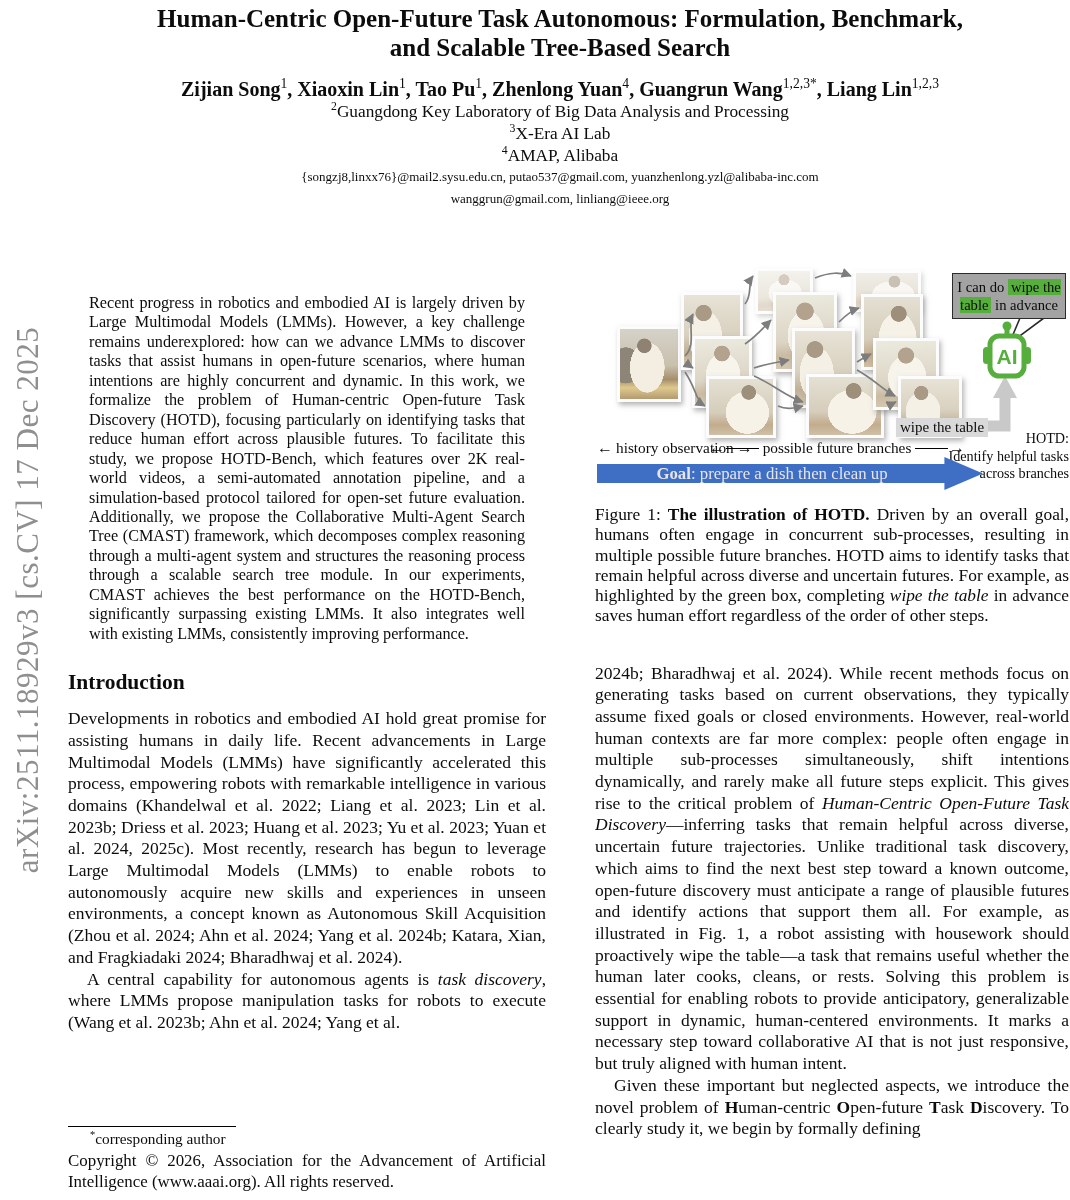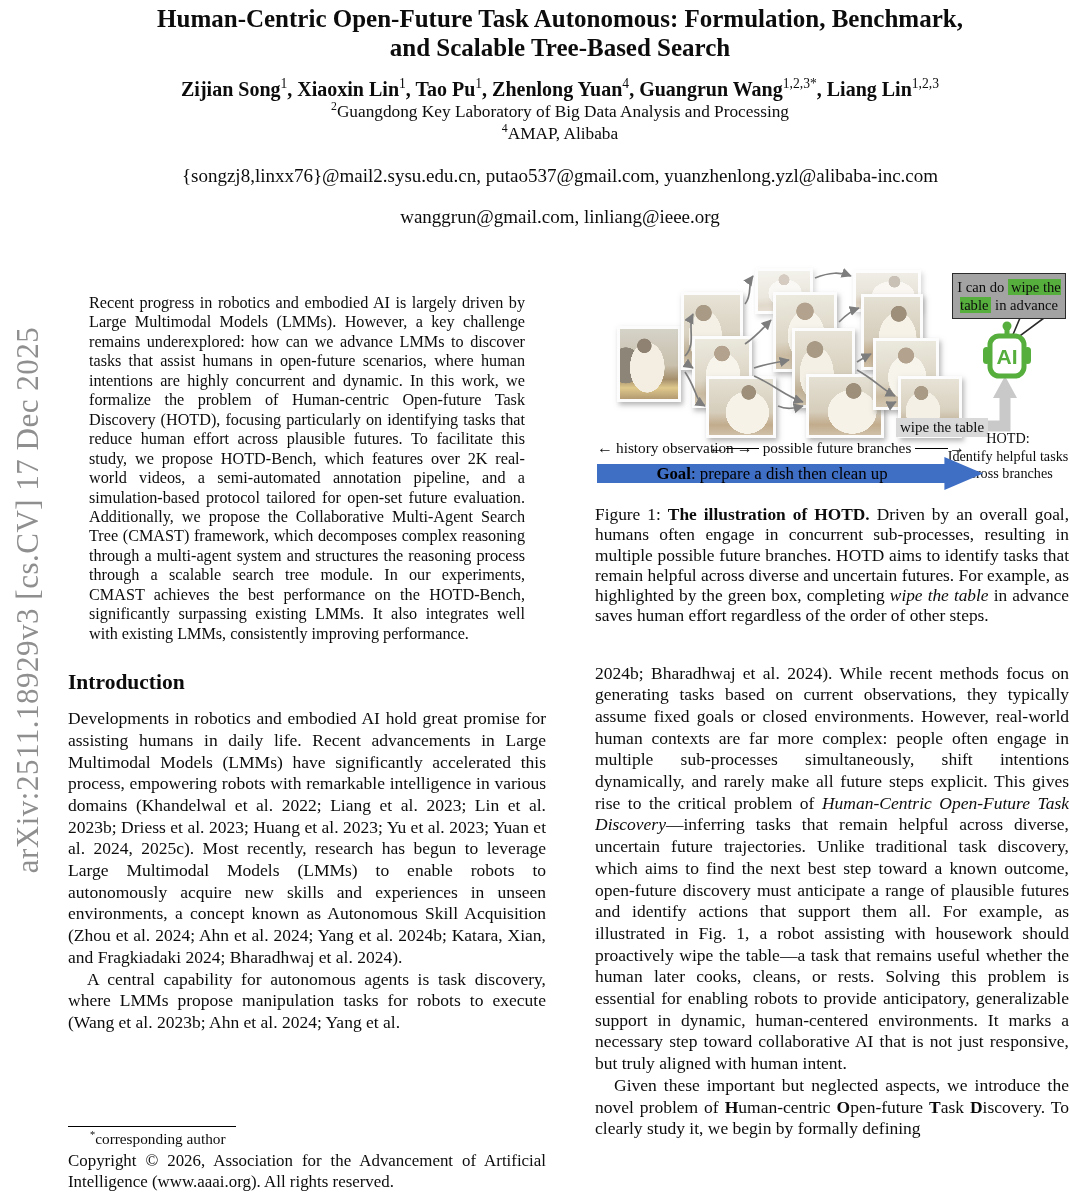--- a/index.html
+++ b/index.html
@@ -17,21 +17,21 @@
              align-items:center;justify-content:center;}
   .watermark span{transform:rotate(-90deg);white-space:nowrap;font-size:31px;
                   color:var(--watermark-gray);letter-spacing:.5px;}
 
   
   .header{position:absolute;left:60px;right:10px;top:4px;text-align:center;}
   .title{font-size:25px;font-weight:bold;line-height:29px;}
   .authors{margin-top:15px;font-size:20px;line-height:24px;}
   .affil{font-size:17.3px;line-height:21.8px;}
   .affil:first-of-type{margin-top:7px;}
-  .emails{font-size:19px;line-height:21.8px;margin-top:20px;}
+  .emails{font-size:13px;line-height:21.8px;}
 
   
   .col{position:absolute;top:278px;width:478px;}
   .col-left{left:68px;height:845px;overflow:hidden;}
   .col-right{left:595px;top:264px;width:474px;height:936px;overflow:hidden;}
   .abs-head{font-size:18.5px;font-weight:bold;text-align:center;margin:0 0 17px 0;}
   .abs-text{margin:16px 21px;font-size:16.2px;line-height:19.45px;text-align:justify;}
   .sec-head{font-size:21.5px;font-weight:bold;margin:26px 0 13px 0;}
   .bp{font-size:17.5px;line-height:21.7px;text-align:justify;margin:0;}
   .indent{text-indent:19px;}
@@ -64,61 +64,62 @@
     radial-gradient(ellipse 26% 26% at 10% 52%, #8d8578 0 98%, rgba(0,0,0,0) 100%),
     linear-gradient(180deg,#d5d2c8 0%,#c9c0ad 52%,#a58f6c 72%,#e0c98c 84%,#b49a72 100%);}
   .dim{opacity:.55;}
   .conn{position:absolute;left:0;top:0;pointer-events:none;}
   .bubble{position:absolute;left:357px;top:9px;width:114px;box-sizing:border-box;
           border:1.6px solid #2b2b2b;background:#a3a3a3;text-align:center;
           font-size:14.6px;line-height:18px;padding:4px 2px;}
   .robot{position:absolute;left:388px;top:57px;width:48px;height:63px;}
   .wipe-label{position:absolute;left:301px;top:154px;background:var(--label-gray);
               font-size:15px;line-height:19px;padding:0 4px;}
-  .hotd-label{position:absolute;left:352px;top:166px;width:122px;text-align:center;
+  .hotd-label{position:absolute;left:352px;top:166px;width:122px;text-align:right;
               font-size:14.2px;line-height:17.6px;}
   .axis-row{position:absolute;left:2px;top:175px;width:368px;display:flex;font-size:15.3px;}
   .axis{display:flex;align-items:center;white-space:nowrap;}
   .axis .txt{padding:0 3px;}
   .axis .ar{font-size:16px;}
   .axis .line{flex:1;height:0;border-top:1.6px solid #000;margin:0 1px;}
   .axis-hist{width:112px;}
   .axis-branch{flex:1;}
   .goal{position:absolute;left:2px;top:193px;width:386px;height:33px;background:var(--goal-blue);
         clip-path:polygon(0 21%,90% 21%,90% 0,100% 50%,90% 100%,90% 79%,0 79%);
-        color:#000000;display:flex;align-items:center;justify-content:center;
+        color:#e5e5e5;display:flex;align-items:center;justify-content:center;
         font-size:16.8px;padding-right:36px;box-sizing:border-box;}
 
   .caption{font-size:17.35px;line-height:20.25px;text-align:justify;margin:13px 0 0 0;}
   .rbody{margin-top:36px;}
 </style>
 </head>
 <body>
 
 <div class="watermark">
   <span>arXiv:2511.18929v3  [cs.CV]  17 Dec 2025</span>
 </div>
 
 <header class="header">
   <div class="title">
     <div>Human-Centric Open-Future Task Autonomous: Formulation, Benchmark,</div>
     <div>and Scalable Tree-Based Search</div>
   </div>
   <div class="authors"><span style="font-weight: bold;">Zijian Song</span><sup><span>1</span></sup><span style="font-weight: bold;">, </span><span style="font-weight: bold;">Xiaoxin Lin</span><sup><span>1</span></sup><span style="font-weight: bold;">, </span><span style="font-weight: bold;">Tao Pu</span><sup><span>1</span></sup><span style="font-weight: bold;">, </span><span style="font-weight: bold;">Zhenlong Yuan</span><sup><span>4</span></sup><span style="font-weight: bold;">, </span><span style="font-weight: bold;">Guangrun Wang</span><sup><span>1,2,3*</span></sup><span style="font-weight: bold;">, </span><span style="font-weight: bold;">Liang Lin</span><sup><span>1,2,3</span></sup></div>
   <div class="affil"><sup><span>2</span></sup><span>Guangdong Key Laboratory of Big Data Analysis and Processing</span></div>
+  <div class="affil"><sup><span>3</span></sup><span>X-Era AI Lab</span></div>
   <div class="affil"><sup><span>4</span></sup><span>AMAP, Alibaba</span></div>
   <div class="emails">{songzj8,linxx76}@mail2.sysu.edu.cn, putao537@gmail.com, yuanzhenlong.yzl@alibaba-inc.com</div>
   <div class="emails">wanggrun@gmail.com, linliang@ieee.org</div>
 </header>
 
 <section class="col col-left">
   <p class="abs-text">Recent progress in robotics and embodied AI is largely driven by Large Multimodal Models (LMMs). However, a key challenge remains underexplored: how can we advance LMMs to discover tasks that assist humans in open-future scenarios, where human intentions are highly concurrent and dynamic. In this work, we formalize the problem of Human-centric Open-future Task Discovery (HOTD), focusing particularly on identifying tasks that reduce human effort across plausible futures. To facilitate this study, we propose HOTD-Bench, which features over 2K real-world videos, a semi-automated annotation pipeline, and a simulation-based protocol tailored for open-set future evaluation. Additionally, we propose the Collaborative Multi-Agent Search Tree (CMAST) framework, which decomposes complex reasoning through a multi-agent system and structures the reasoning process through a scalable search tree module. In our experiments, CMAST achieves the best performance on the HOTD-Bench, significantly surpassing existing LMMs. It also integrates well with existing LMMs, consistently improving performance.</p>
   <h2 class="sec-head">Introduction</h2>
   <p class="bp">Developments in robotics and embodied AI hold great promise for assisting humans in daily life. Recent advancements in Large Multimodal Models (LMMs) have significantly accelerated this process, empowering robots with remarkable intelligence in various domains (Khandelwal et al. 2022; Liang et al. 2023; Lin et al. 2023b; Driess et al. 2023; Huang et al. 2023; Yu et al. 2023; Yuan et al. 2024, 2025c). Most recently, research has begun to leverage Large Multimodal Models (LMMs) to enable robots to autonomously acquire new skills and experiences in unseen environments, a concept known as Autonomous Skill Acquisition (Zhou et al. 2024; Ahn et al. 2024; Yang et al. 2024b; Katara, Xian, and Fragkiadaki 2024; Bharadhwaj et al. 2024).</p>
-  <p class="bp indent"><span>A central capability for autonomous agents is </span><span style="">task discovery</span><span>, where LMMs propose manipulation tasks for robots to execute (Wang et al. 2023b; Ahn et al. 2024; Yang et al.</span></p>
+  <p class="bp indent"><span>A central capability for autonomous agents is </span><span style="font-style: italic;">task discovery</span><span>, where LMMs propose manipulation tasks for robots to execute (Wang et al. 2023b; Ahn et al. 2024; Yang et al.</span></p>
 </section>
 
 <div class="footnote">
   <div class="fn-rule"></div>
   <div class="fn-line"><sup><span>*</span></sup><span>corresponding author</span></div>
   <div class="fn-copy">Copyright © 2026, Association for the Advancement of Artificial Intelligence (www.aaai.org). All rights reserved.</div>
 </div>
 
 <section class="col col-right">
   <figure class="fig">

